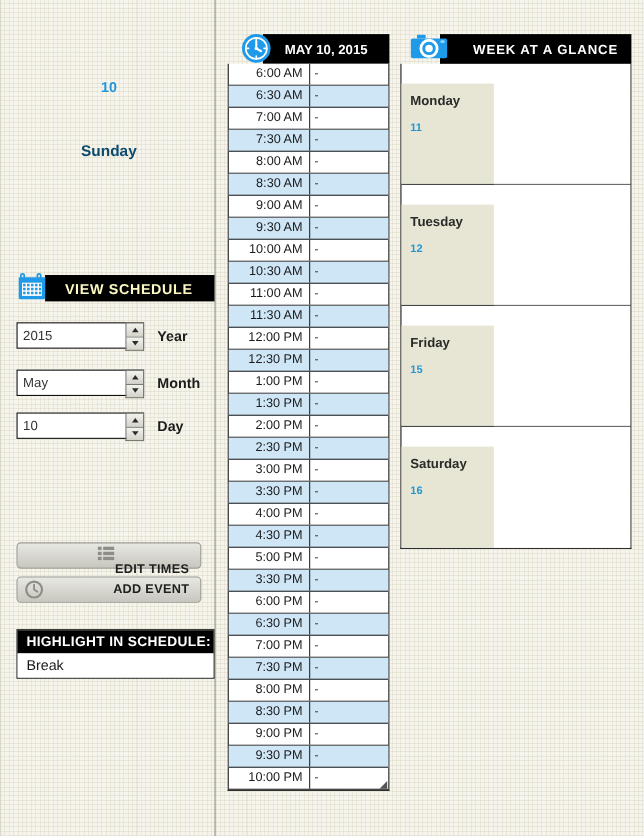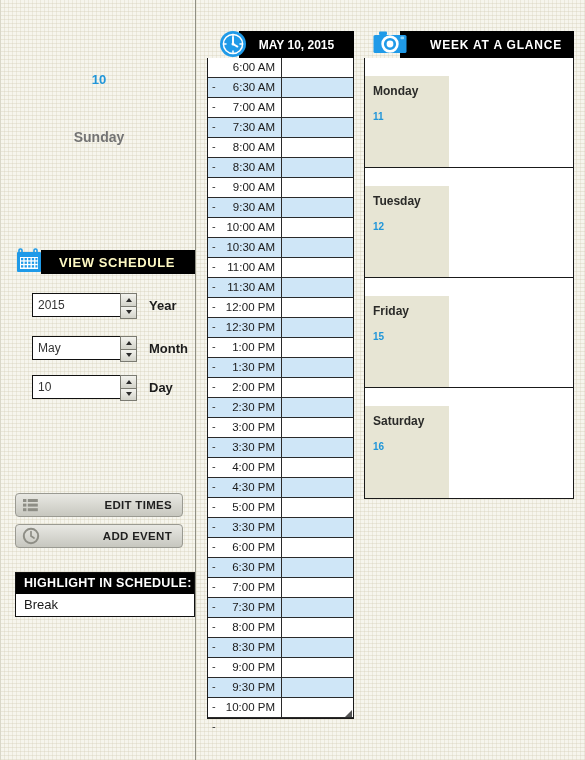--- a/index.html
+++ b/index.html
@@ -46,21 +46,21 @@
   .hero-date {
     font-size: 13px;
     font-weight: bold;
     color: #2196d9;
     line-height: 20px;
   }
   .hero-dayname {
     margin-top: 38px;
     font-size: 14px;
     font-weight: bold;
-    color: #737373;
+    color: #0c4a6e;
     line-height: 18px;
   }
 
   
   .sect-head {
     position: absolute;
     left: 14px;
     width: 180px;
     height: 24px;
   }
@@ -93,28 +93,27 @@
   .spin-row {
     position: absolute;
     left: 14px;
     width: 182px;
     height: 24px;
     display: flex;
     align-items: center;
   }
   .spin-box {
     position: relative;
-    width: 105px;
+    width: 116px;
     height: 24px;
     box-sizing: border-box;
     border: 1px solid #111;
     background: #fff;
     display: flex;
     align-items: center;
-    margin-left: 17px;
   }
   .spin-val {
     font-size: 12px;
     color: #333;
     padding-left: 5px;
     line-height: 14px;
   }
   .spin-btns {
     position: absolute;
     right: -1px;
@@ -241,21 +240,20 @@
     border: 1px solid #1a1a1a;
     border-top: none;
     box-sizing: border-box;
     background: #fff;
   }
   .trow {
     display: flex;
     height: 20px;
     border-bottom: 1px solid #2a2a2a;
     box-sizing: border-box;
-    flex-direction: column;
   }
   .trow:last-child { border-bottom: none; }
   .trow.alt { background: #cfe6f7; }
   .tcell-time {
     width: 74px;
     box-sizing: border-box;
     border-right: 1px solid #2a2a2a;
     font-size: 11.5px;
     color: #1a1a1a;
     text-align: right;
@@ -416,21 +414,21 @@
             </span>
           <span class="spin-btn">
               <i class="arw down"></i>
             </span>
         </span>
       </div>
       <span class="spin-label">Day</span>
     </div>
 
 
-    <div class="act-btn" style="top:493px;">
+    <div class="act-btn" style="top:493px;flex-direction:column;">
       <span class="act-ico">
         <svg viewBox="0 0 18 18" width="18" height="18">
           <g fill="#8e8e86">
             <rect x="1" y="3" width="3.4" height="3"></rect>
               <rect x="5.8" y="3" width="10" height="3"></rect>
             <rect x="1" y="7.6" width="3.4" height="3"></rect>
               <rect x="5.8" y="7.6" width="10" height="3"></rect>
             <rect x="1" y="12.2" width="3.4" height="3"></rect>
               <rect x="5.8" y="12.2" width="10" height="3"></rect>
           </g>

